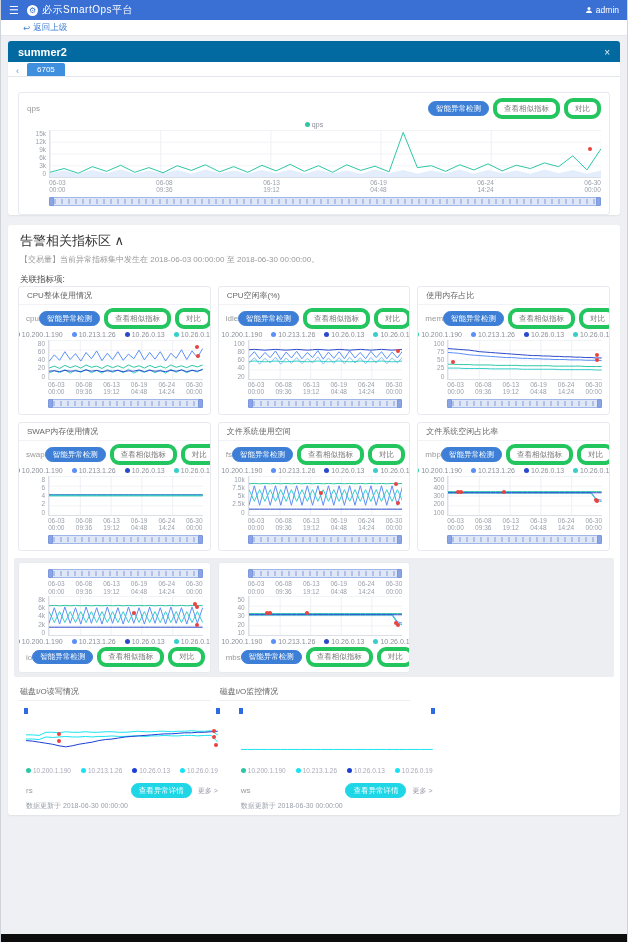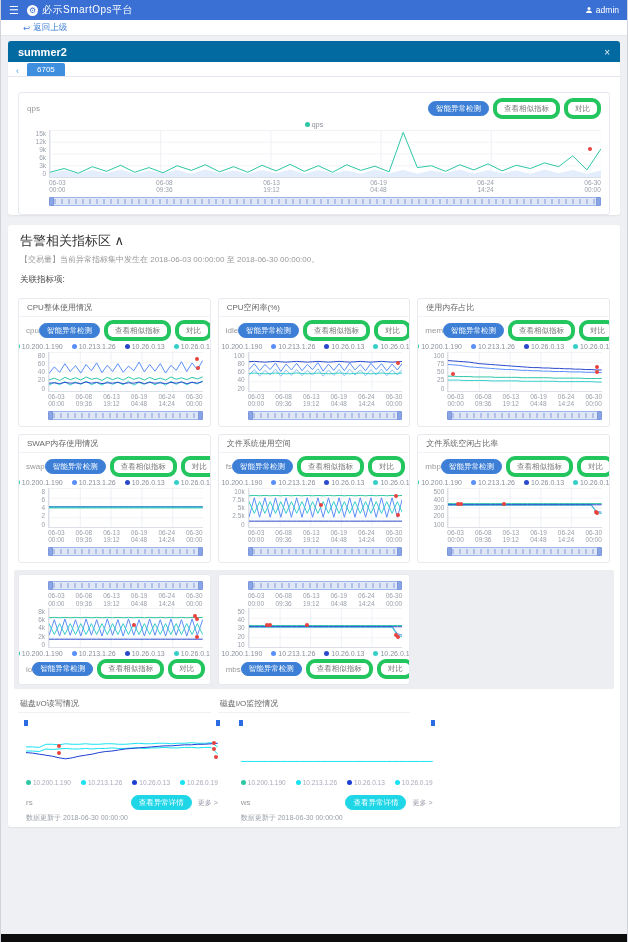--- a/index.html
+++ b/index.html
@@ -62,21 +62,21 @@
   .slider { height:9px; background:#dfe7f7; border:1px solid #9fb6ea; border-radius:2px; position:relative; margin:3px 0 1px 22px; cursor:ew-resize; }
   .slider-wave { position:absolute; left:4px; right:4px; bottom:1px; height:5px;
                  background:repeating-linear-gradient(90deg, rgba(90,120,200,.35) 0 2px, transparent 2px 7px); }
   .slider-handle { position:absolute; top:-1px; width:5px; height:9px; background:#8aa5e6; border:1px solid #7d97dd; border-radius:1px; }
   .slider-handle.left{ left:-1px; } .slider-handle.right{ right:-1px; }
 
   
   .alarm { padding:7px 12px 2px; }
   .alarm-title { font-size:13px; color:#333; }
   .alarm-desc { font-size:8px; color:#999; margin-top:4px; }
-  .related-label { font-size:8.5px; color:#444; margin:7px 12px 12px; }
+  .related-label { font-size:8.5px; color:#444; margin:7px 12px 0; }
 
   .grid { display:grid; grid-template-columns:1fr 1fr 1fr; gap:7px; margin:0 10px 7px; }
   .metric-card { border:1px solid #e8eaf0; border-radius:3px; background:#fff; overflow:hidden; }
   .metric-card .card-title { font-size:8px; color:#666; padding:3px 8px; border-bottom:1px solid #f1f2f6; }
   .metric-card .card-body { padding:3px 7px 5px; }
 
   .flip-band { background:#eceef2; padding:4px 4px; margin:0 6px 7px; border-radius:2px; }
   .flip-band .grid { margin:0; }
 
   

